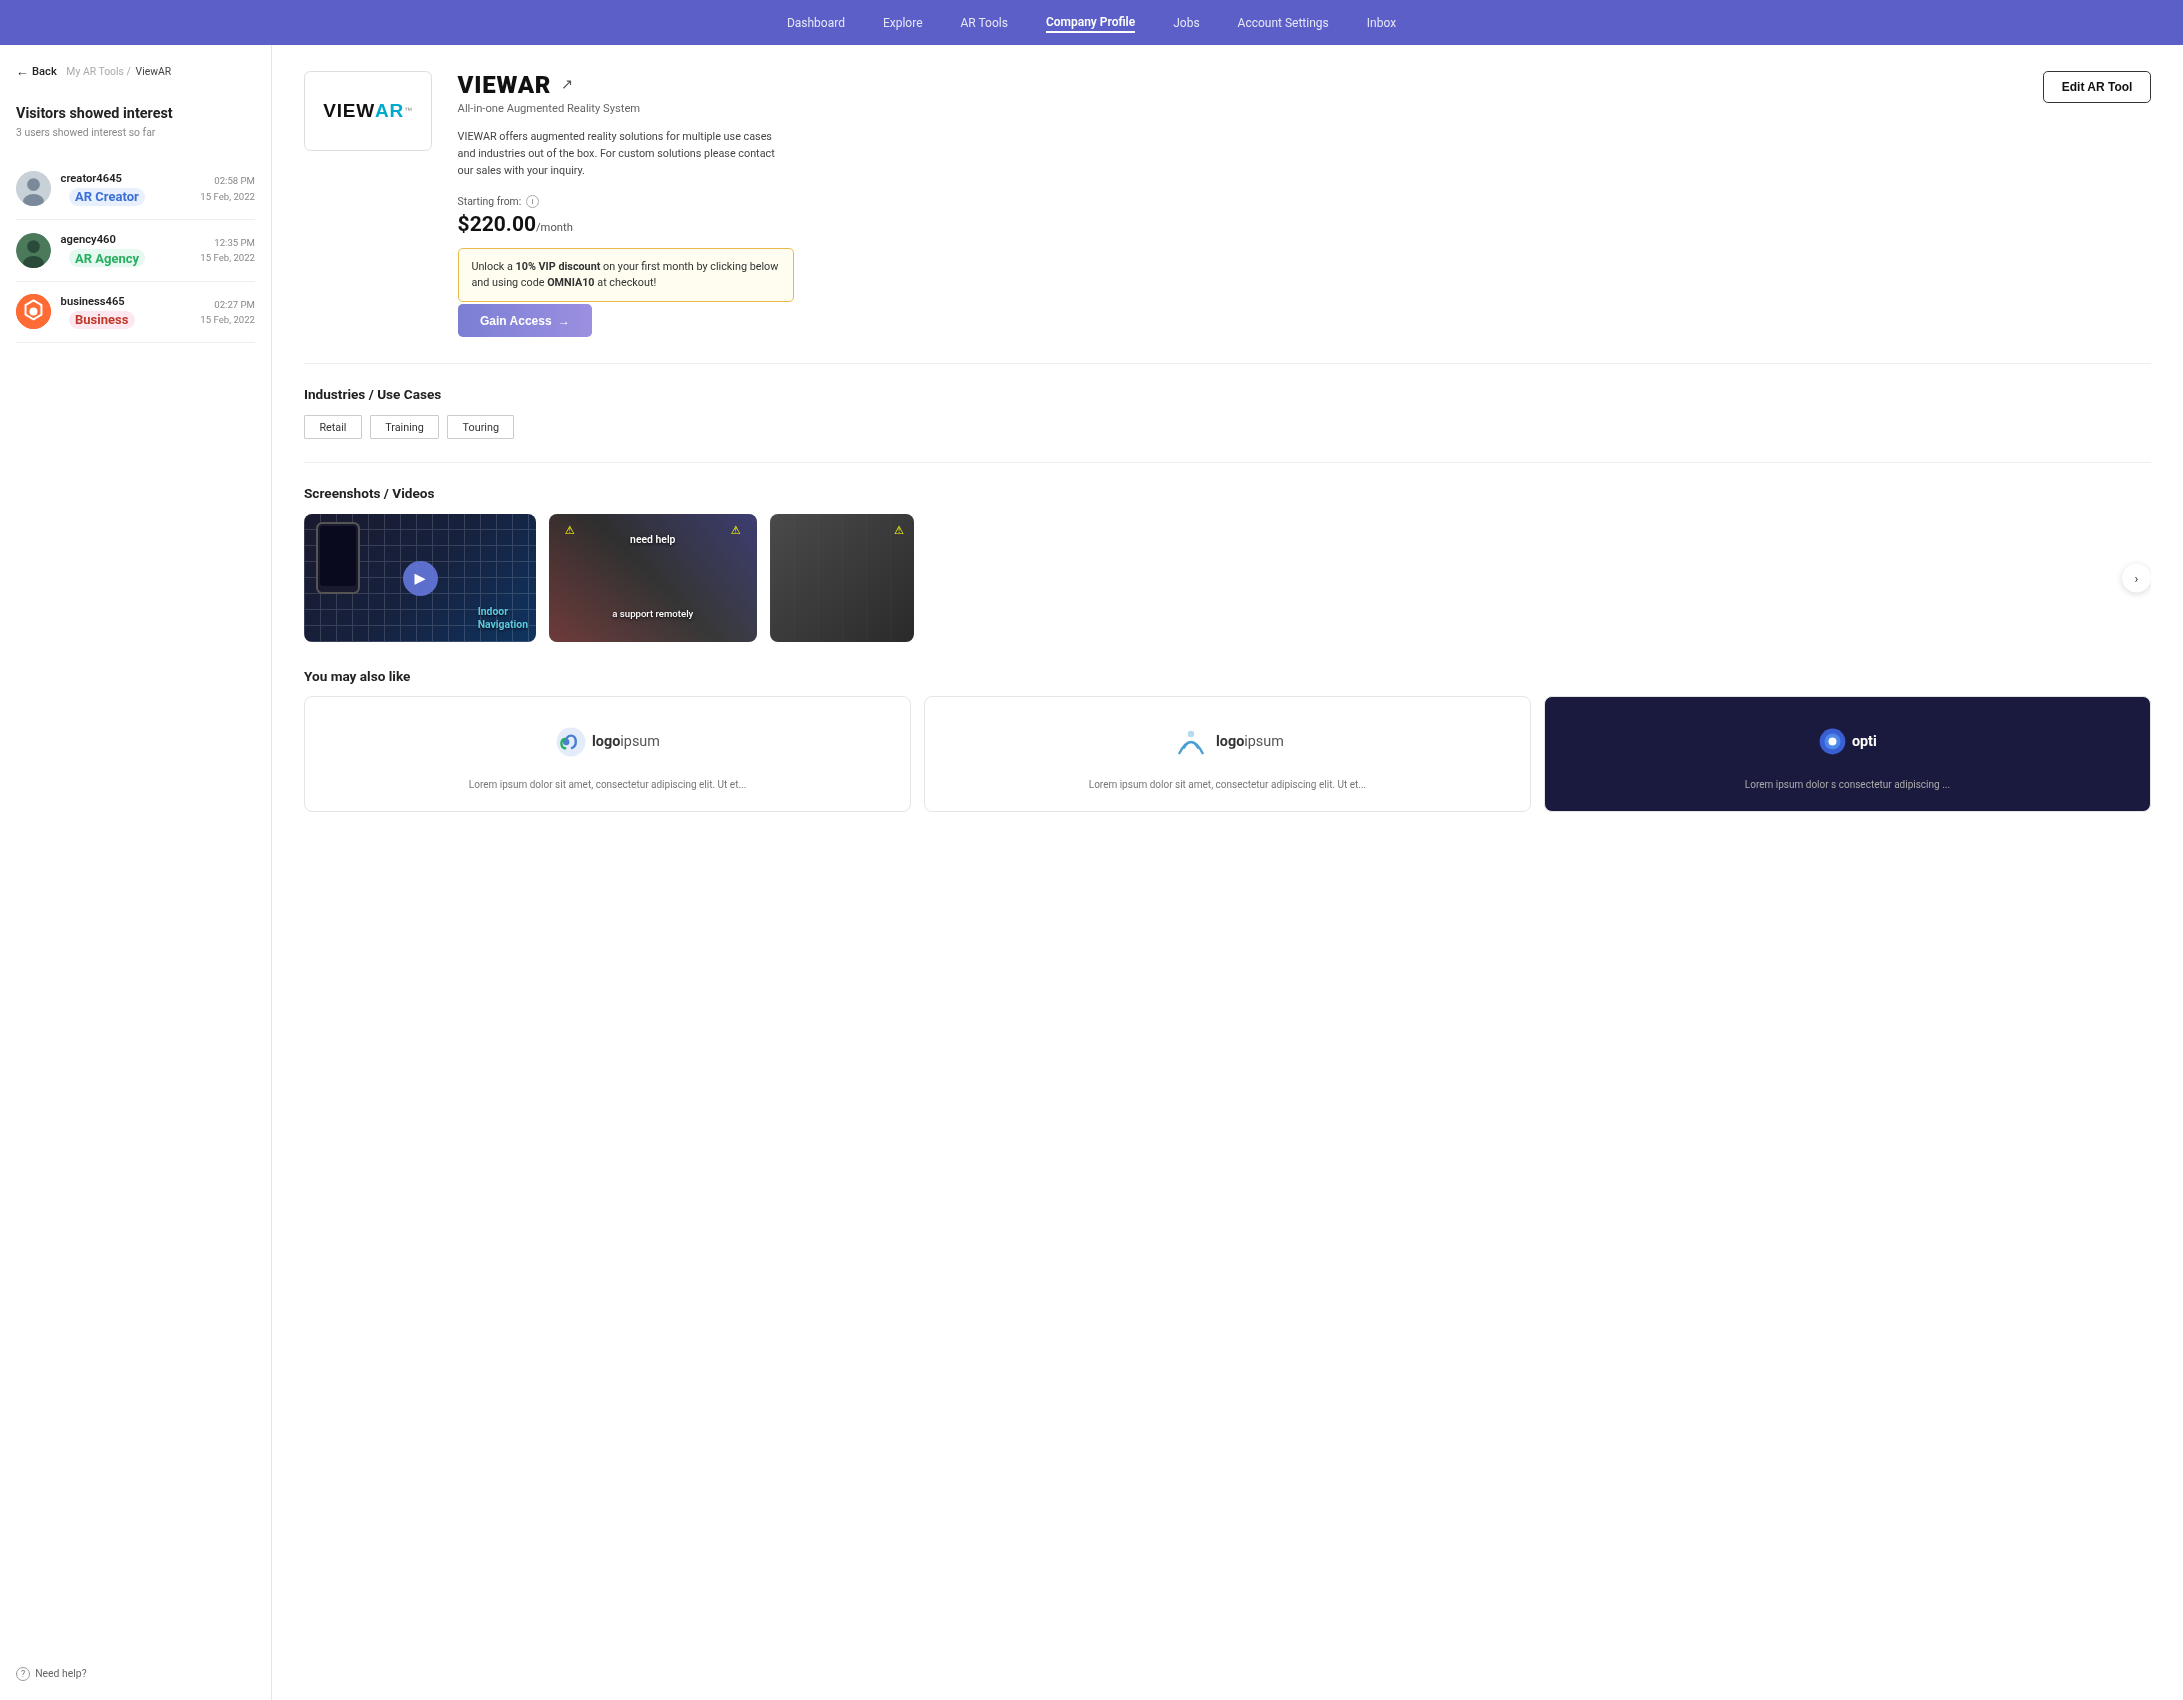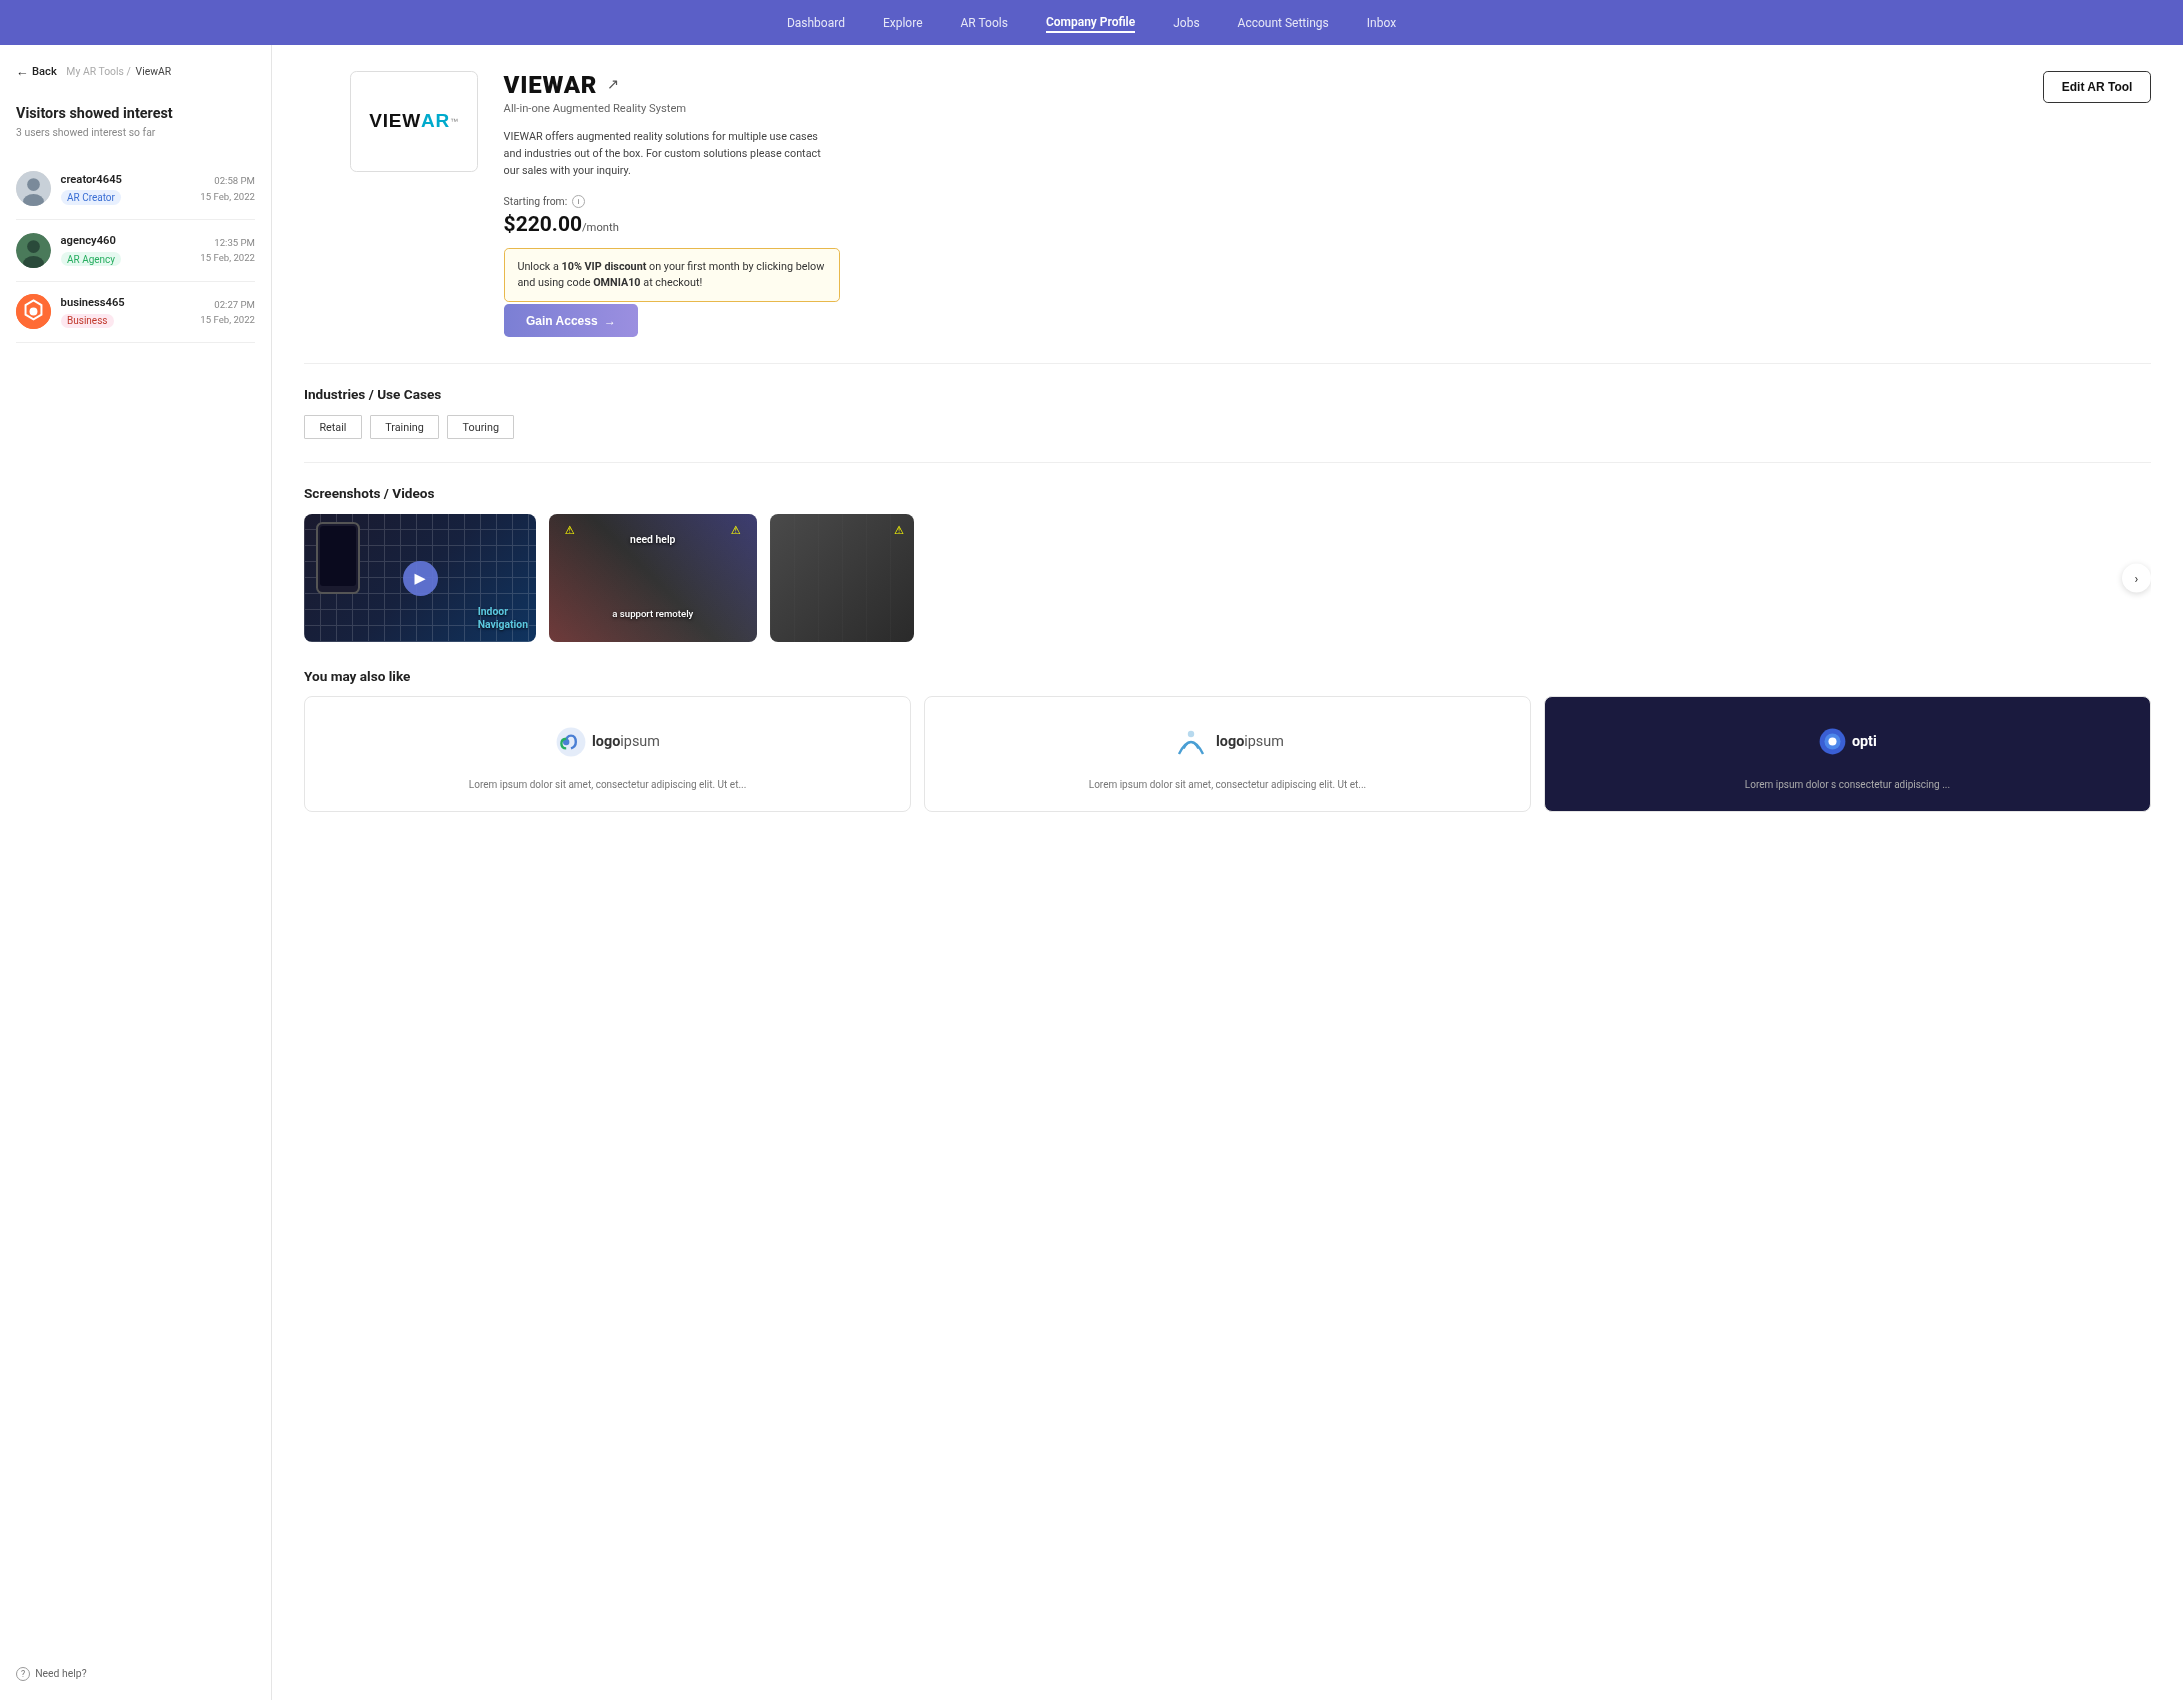--- a/index.html
+++ b/index.html
@@ -21,35 +21,35 @@
     .breadcrumb-sep { color: #aaa; }
     .breadcrumb-current { color: #444; }
 
     .visitors-title { font-size: 14.4px; font-weight: 700; color: #222; margin-bottom: 4.8px; }
     .visitors-subtitle { font-size: 10.4px; color: #888; margin-bottom: 19px; }
 
     .visitor-item { display: flex; align-items: center; gap: 9.6px; padding: 12.8px 0; border-bottom: 0.8px solid #eee; }
     .visitor-avatar { width: 35px; height: 35px; border-radius: 50%; background: #ddd; overflow: hidden; display: flex; align-items: center; justify-content: center; font-size: 14.4px; flex-shrink: 0; }
     .visitor-info { flex: 1; }
     .visitor-name { font-size: 11.2px; font-weight: 600; color: #222; margin-bottom: 3.2px; }
-    .visitor-badge { display: inline-block; font-size: 10px; font-weight: 400; padding: 1.6px 6.4px; border-radius: 9.6px; }
+    .visitor-badge { display: inline-block; font-size: 13px; font-weight: 700; padding: 1.6px 6.4px; border-radius: 9.6px; margin-left: 8px; }
     .badge-creator { background: #e8f0fe; color: #3b6fd4; }
     .badge-agency { background: #e6f9f0; color: #27ae60; }
     .badge-business { background: #fde8f0; color: #c0392b; }
     .visitor-time { text-align: right; font-size: 9.6px; color: #888; line-height: 1.6; flex-shrink: 0; }
 
     .need-help { position: absolute; bottom: 19px; left: 16px; display: flex; align-items: center; gap: 4.8px; color: #666; font-size: 10.4px; cursor: pointer; }
 
     
     .main { flex: 1; background: #fff; padding: 25.6px 32px; overflow-y: auto; }
 
     
     .top-row { display: flex; align-items: flex-start; justify-content: space-between; margin-bottom: 25.6px; }
     .product-info { display: flex; align-items: flex-start; gap: 25.6px; flex: 1; }
-    .product-logo-box { width: 128px; height: 101px; border: 0.8px solid #ddd; border-radius: 6.4px; display: flex; align-items: center; justify-content: center; background: #fff; flex-shrink: 0; overflow: hidden; margin-left: 46px; }
+    .product-logo-box { width: 128px; height: 80px; border: 0.8px solid #ddd; border-radius: 6.4px; display: flex; align-items: center; justify-content: center; background: #fff; flex-shrink: 0; overflow: hidden; }
     .product-details { flex: 1; }
 
     .product-name-row { display: flex; align-items: center; gap: 9.6px; margin-bottom: 3.2px; }
     .product-name { font-size: 24px; font-weight: 900; color: #111; letter-spacing: 0.8px; }
     .share-icon { color: #555; font-size: 14.4px; cursor: pointer; }
     .product-tagline { font-size: 11.2px; color: #666; margin-bottom: 12.8px; }
     .product-desc { font-size: 10.8px; color: #444; line-height: 1.6; margin-bottom: 16px; max-width: 320px; }
 
     .starting-from { display: flex; align-items: center; gap: 4.8px; font-size: 10.4px; color: #555; margin-bottom: 3.2px; }
     .info-icon { width: 12.8px; height: 12.8px; border-radius: 50%; border: 0.8px solid #aaa; display: inline-flex; align-items: center; justify-content: center; font-size: 8px; color: #777; cursor: pointer; }

